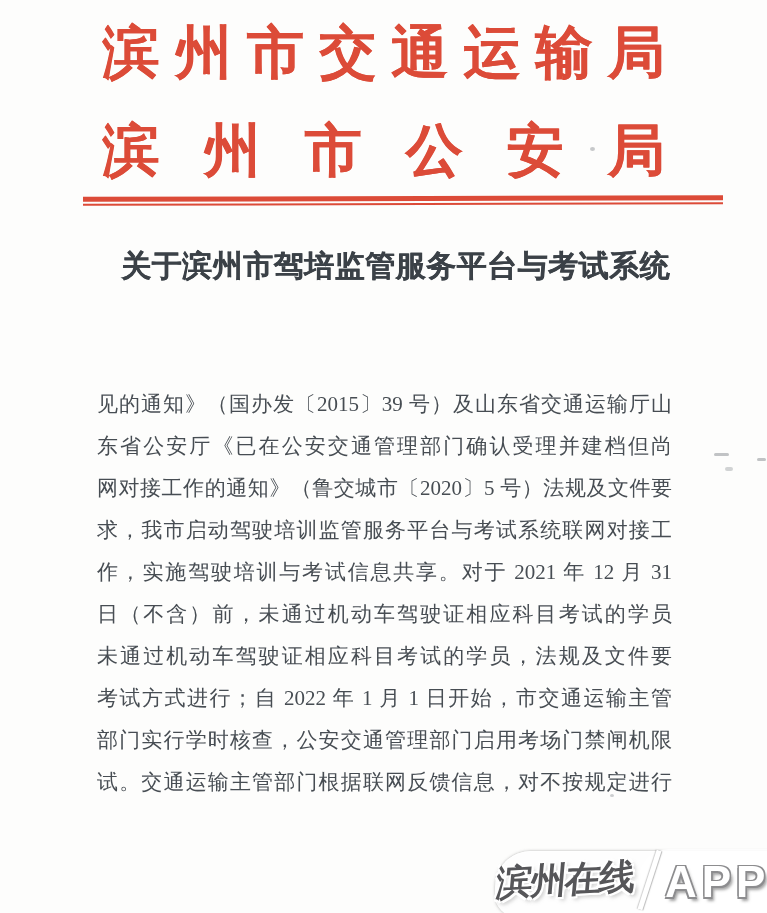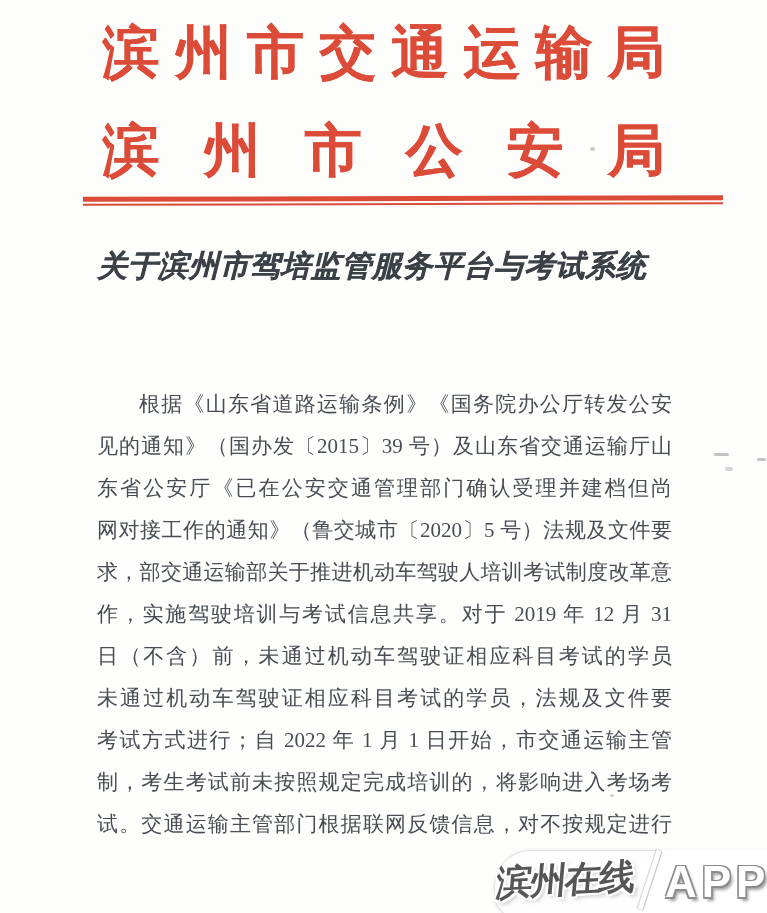--- a/index.html
+++ b/index.html
@@ -29,27 +29,26 @@
   .red-rule{
     position:absolute;top:196px;left:83px;width:640px;height:2px;
     border-top:5px solid #dc4b38;
     border-bottom:2px solid #dc4b38;
     transform:rotate(-0.15deg);
   }
 
   
   .doc-title{
     position:absolute;top:244px;left:97px;right:97px;
-    text-align:left;
+    text-align:right;
     color:#3b4147;
     font-weight:700;
     font-size:30px;line-height:44px;
     letter-spacing:0.5px;
     text-shadow:0.4px 0 0 #3b4147;
-    font-style:italic;
   }
 
   
   .doc-body{
     position:absolute;top:383px;left:97px;right:95px;
     color:#474d53;
     font-size:21px;
   }
   .body-line{
     height:42px;line-height:42px;
@@ -140,30 +139,29 @@
       <span>局</span>
     </div>
 
   <div class="red-rule"></div>
 
   <div class="doc-title">
     <div>关于滨州市驾培监管服务平台与考试系统</div>
   </div>
 
   <div class="doc-body">
-    <div class="body-line indent">根据《山东省道路运输条例》《国务院办公厅转发公安</div>
     <div class="body-line">见的通知》（国办发〔2015〕39 号）及山东省交通运输厅山</div>
     <div class="body-line">东省公安厅《已在公安交通管理部门确认受理并建档但尚</div>
     <div class="body-line">网对接工作的通知》（鲁交城市〔2020〕5 号）法规及文件要</div>
-    <div class="body-line">求，部交通运输部关于推进机动车驾驶人培训考试制度改革意</div>
-    <div class="body-line">作，实施驾驶培训与考试信息共享。对于 2019 年 12 月 31</div>
+    <div class="body-line">求，我市启动驾驶培训监管服务平台与考试系统联网对接工</div>
+    <div class="body-line">作，实施驾驶培训与考试信息共享。对于 2021 年 12 月 31</div>
     <div class="body-line">日（不含）前，未通过机动车驾驶证相应科目考试的学员</div>
     <div class="body-line">未通过机动车驾驶证相应科目考试的学员，法规及文件要</div>
     <div class="body-line">考试方式进行；自 2022 年 1 月 1 日开始，市交通运输主管</div>
-    <div class="body-line">制，考生考试前未按照规定完成培训的，将影响进入考场考</div>
+    <div class="body-line">部门实行学时核查，公安交通管理部门启用考场门禁闸机限</div>
     <div class="body-line">试。交通运输主管部门根据联网反馈信息，对不按规定进行</div>
   </div>
 
   <div class="speck s1"></div>
   <div class="speck s2"></div>
   <div class="speck s3"></div>
   <div class="speck s4"></div>
   <div class="speck s5"></div>
 
   <div class="watermark">

